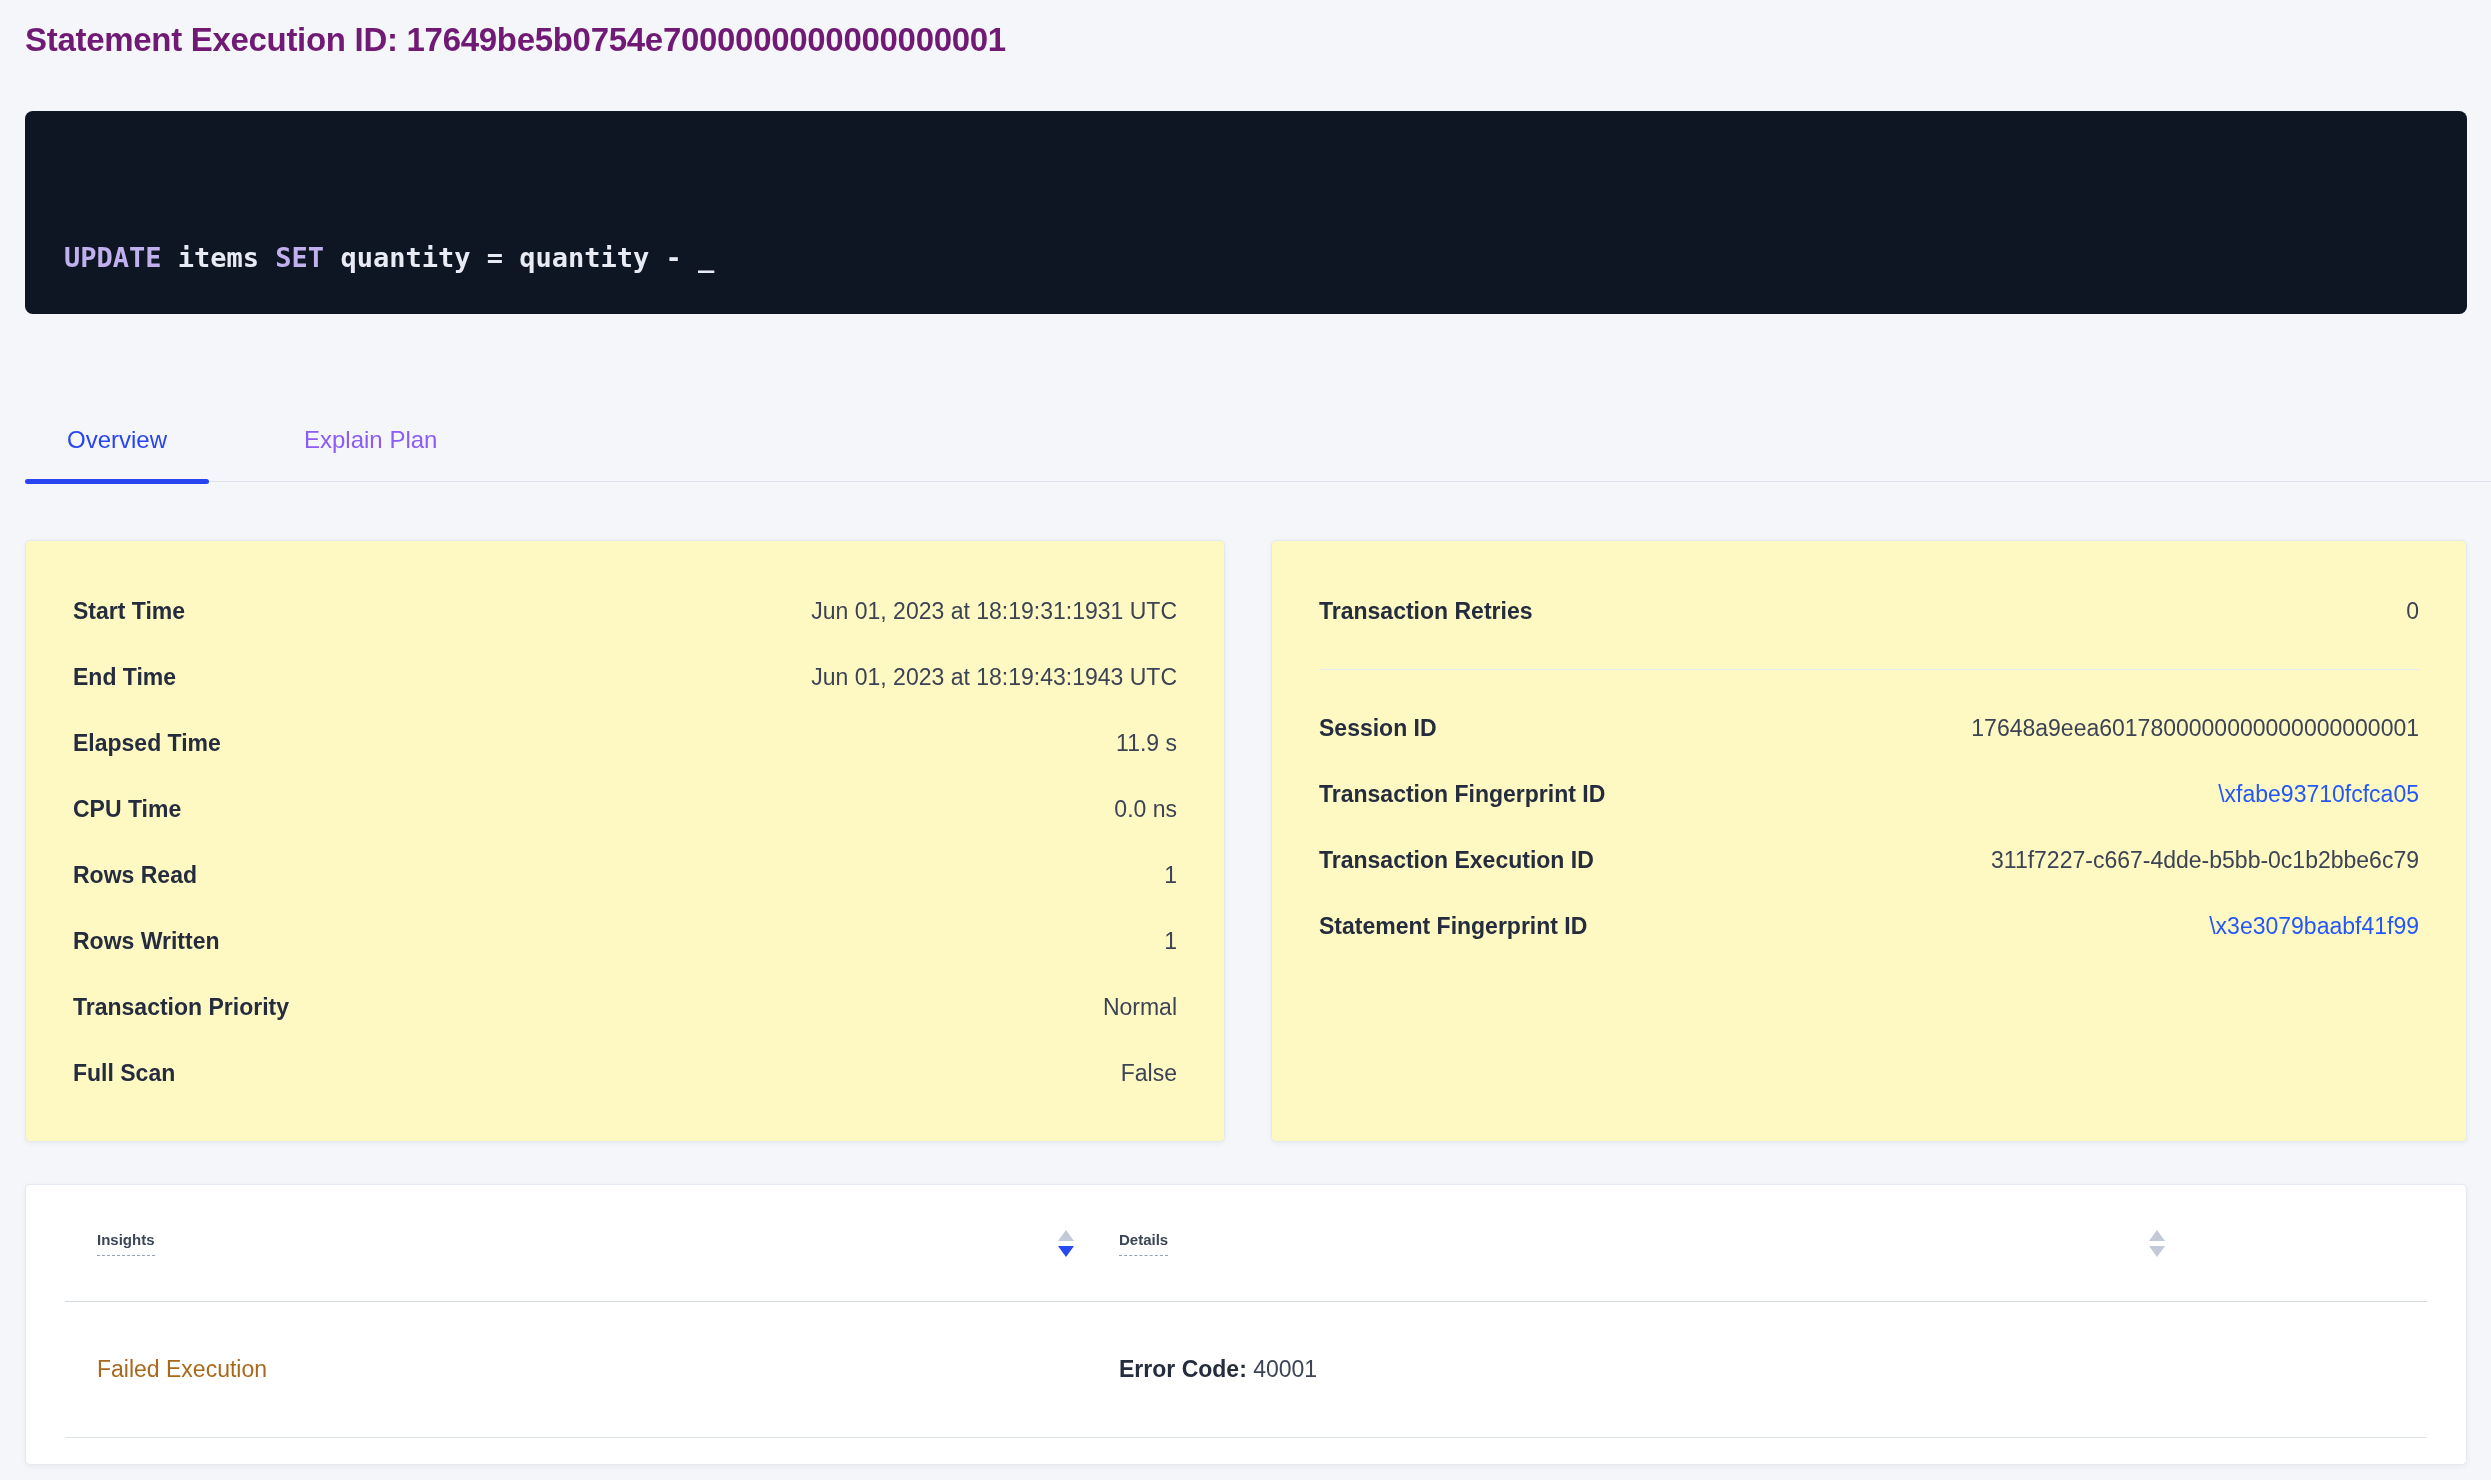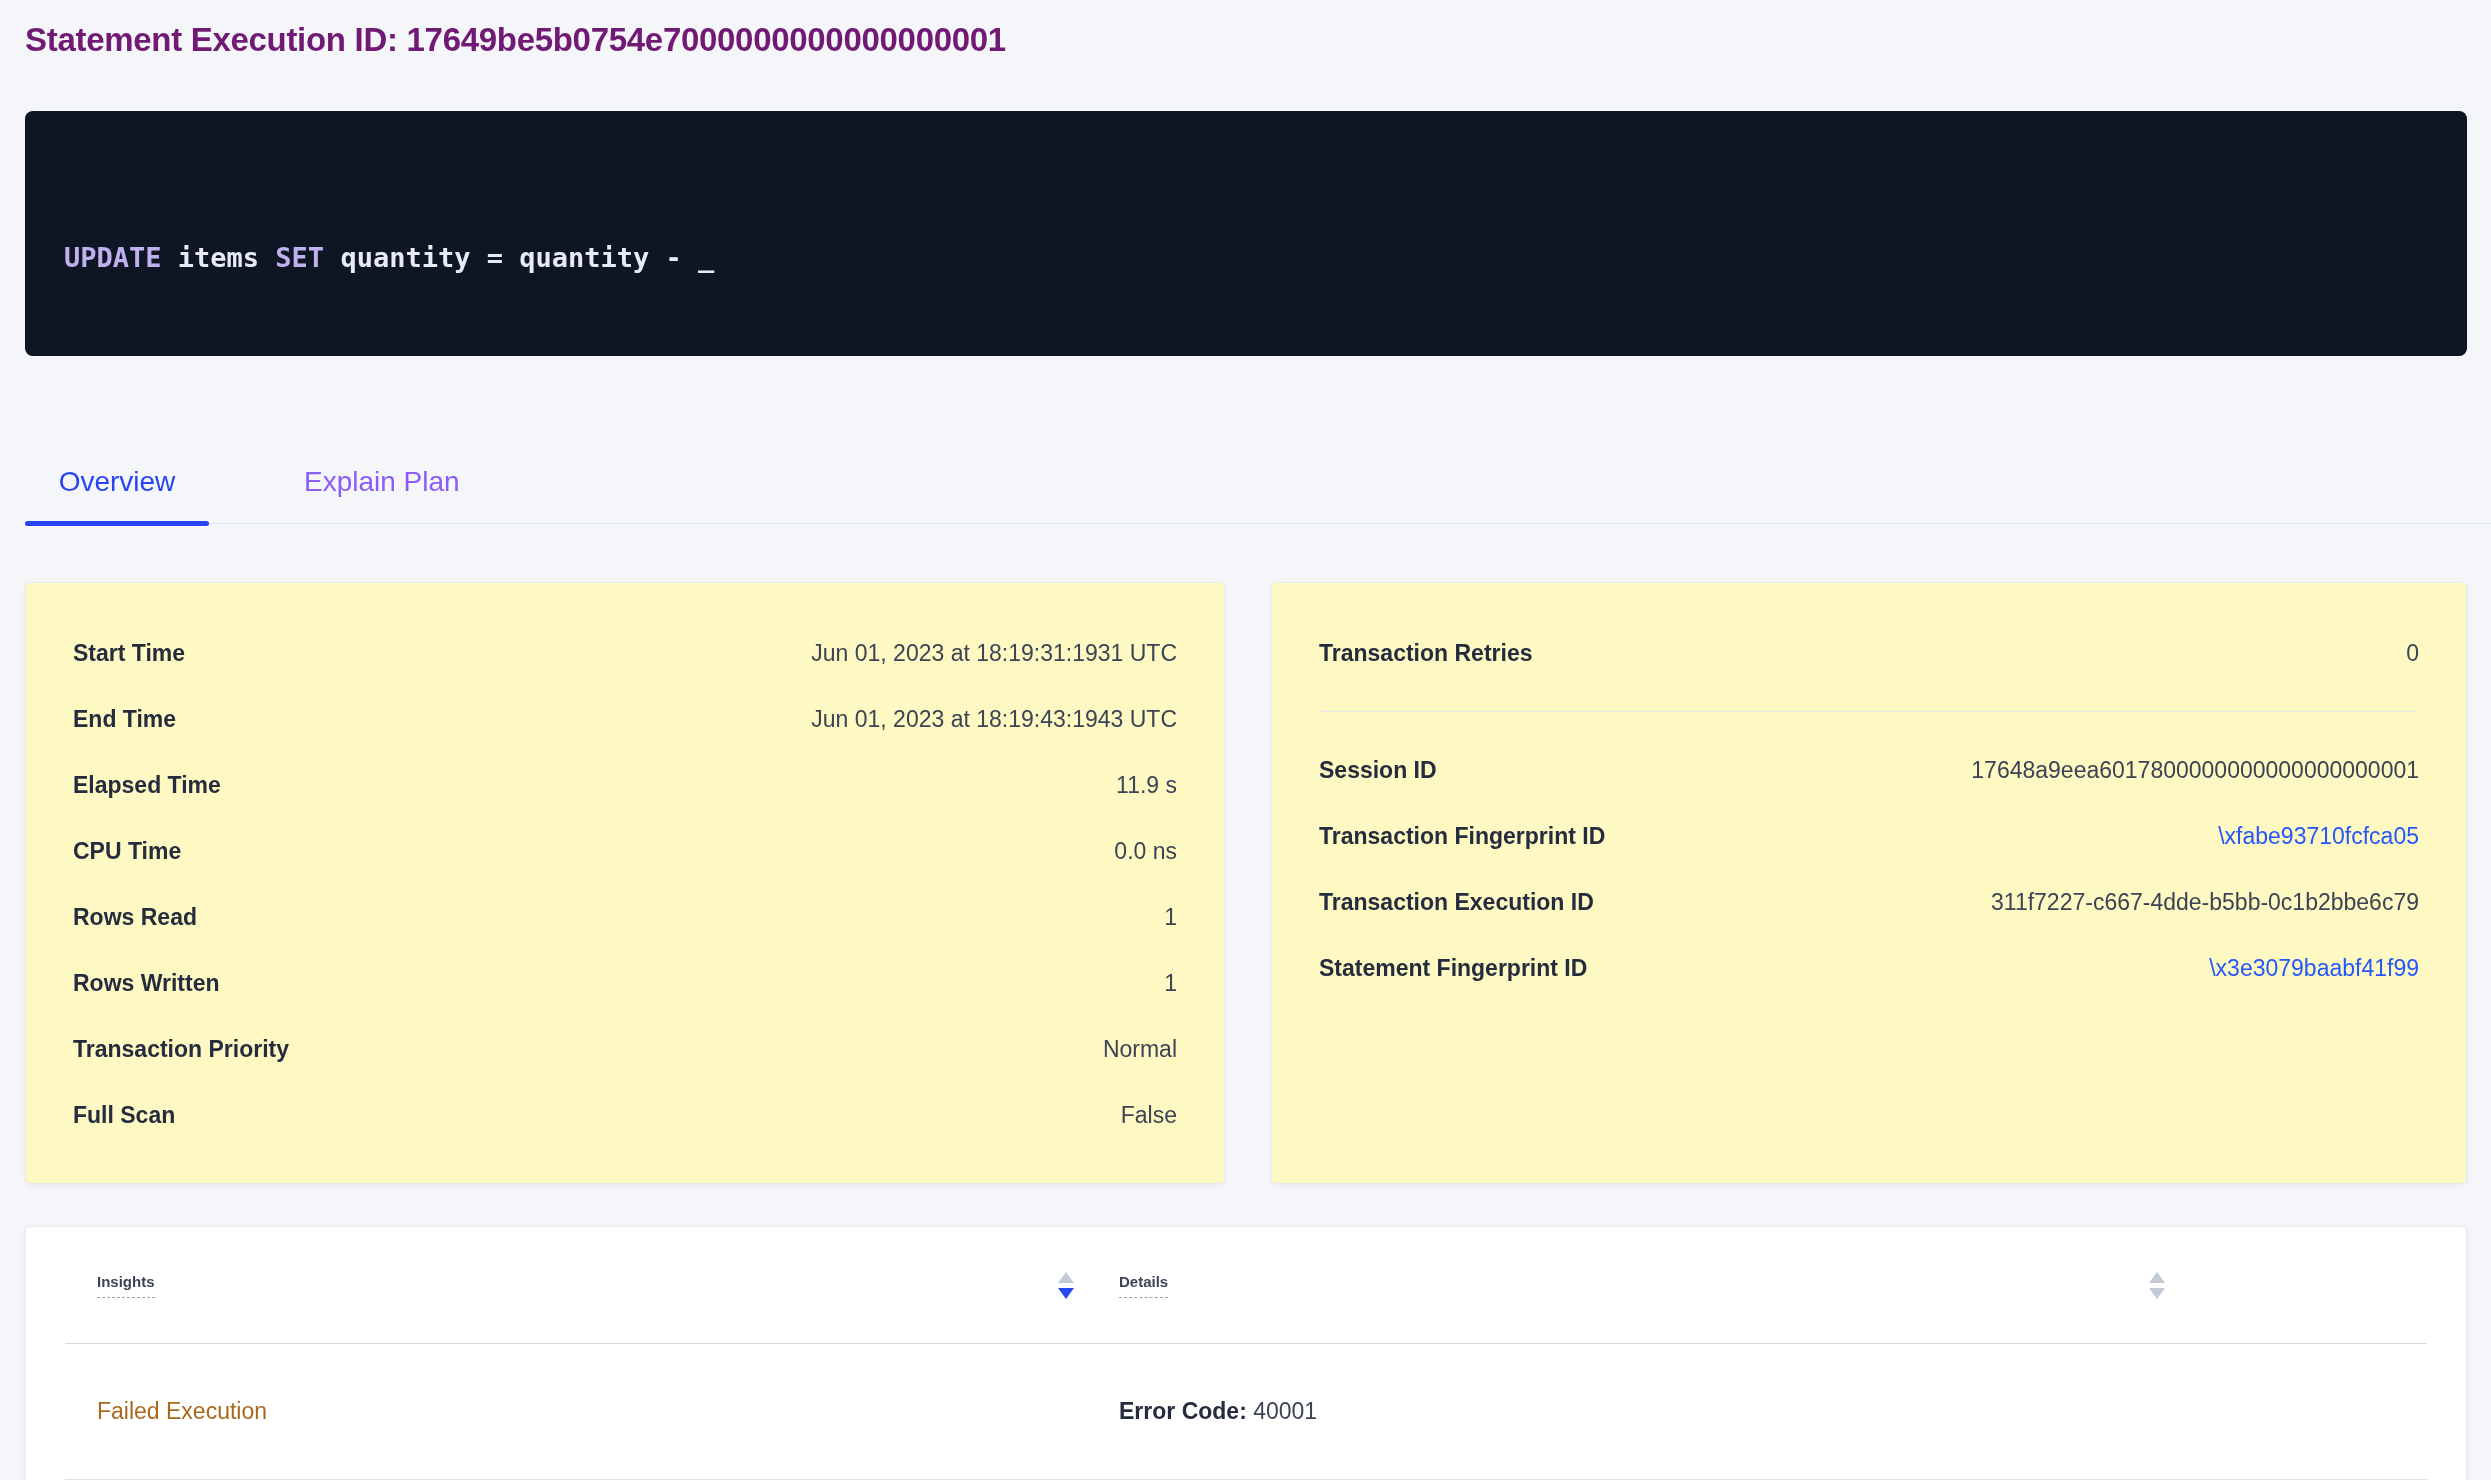--- a/index.html
+++ b/index.html
@@ -17,21 +17,21 @@
     font-size:33px;
     line-height:40px;
     font-weight:700;
     color:#701a75;
     letter-spacing:-0.3px;
   }
 
   
   .sql-box {
     margin-top:51px;
-    height:245px;
+    height:203px;
     background:#0e1523;
     border-radius:7.8px;
     padding:39px 39px;
     overflow:hidden;
   }
   .sql-code {
     font-family:"DejaVu Sans Mono","Liberation Mono",monospace;
     font-size:27px;
     line-height:43px;
     font-weight:700;
@@ -43,21 +43,21 @@
   
   .tabs {
     margin-top:109px;
     margin-right:-25px;
     display:flex;
     align-items:flex-end;
     border-bottom:1px solid #dfe4ec;
     position:relative;
   }
   .tab {
-    font-size:28px;
+    font-size:24px;
     line-height:33px;
     padding-bottom:25px;
     position:relative;
     cursor:pointer;
   }
   .tab-active {
     width:184px;
     text-align:center;
     color:#2945f0;
     font-weight:500;

